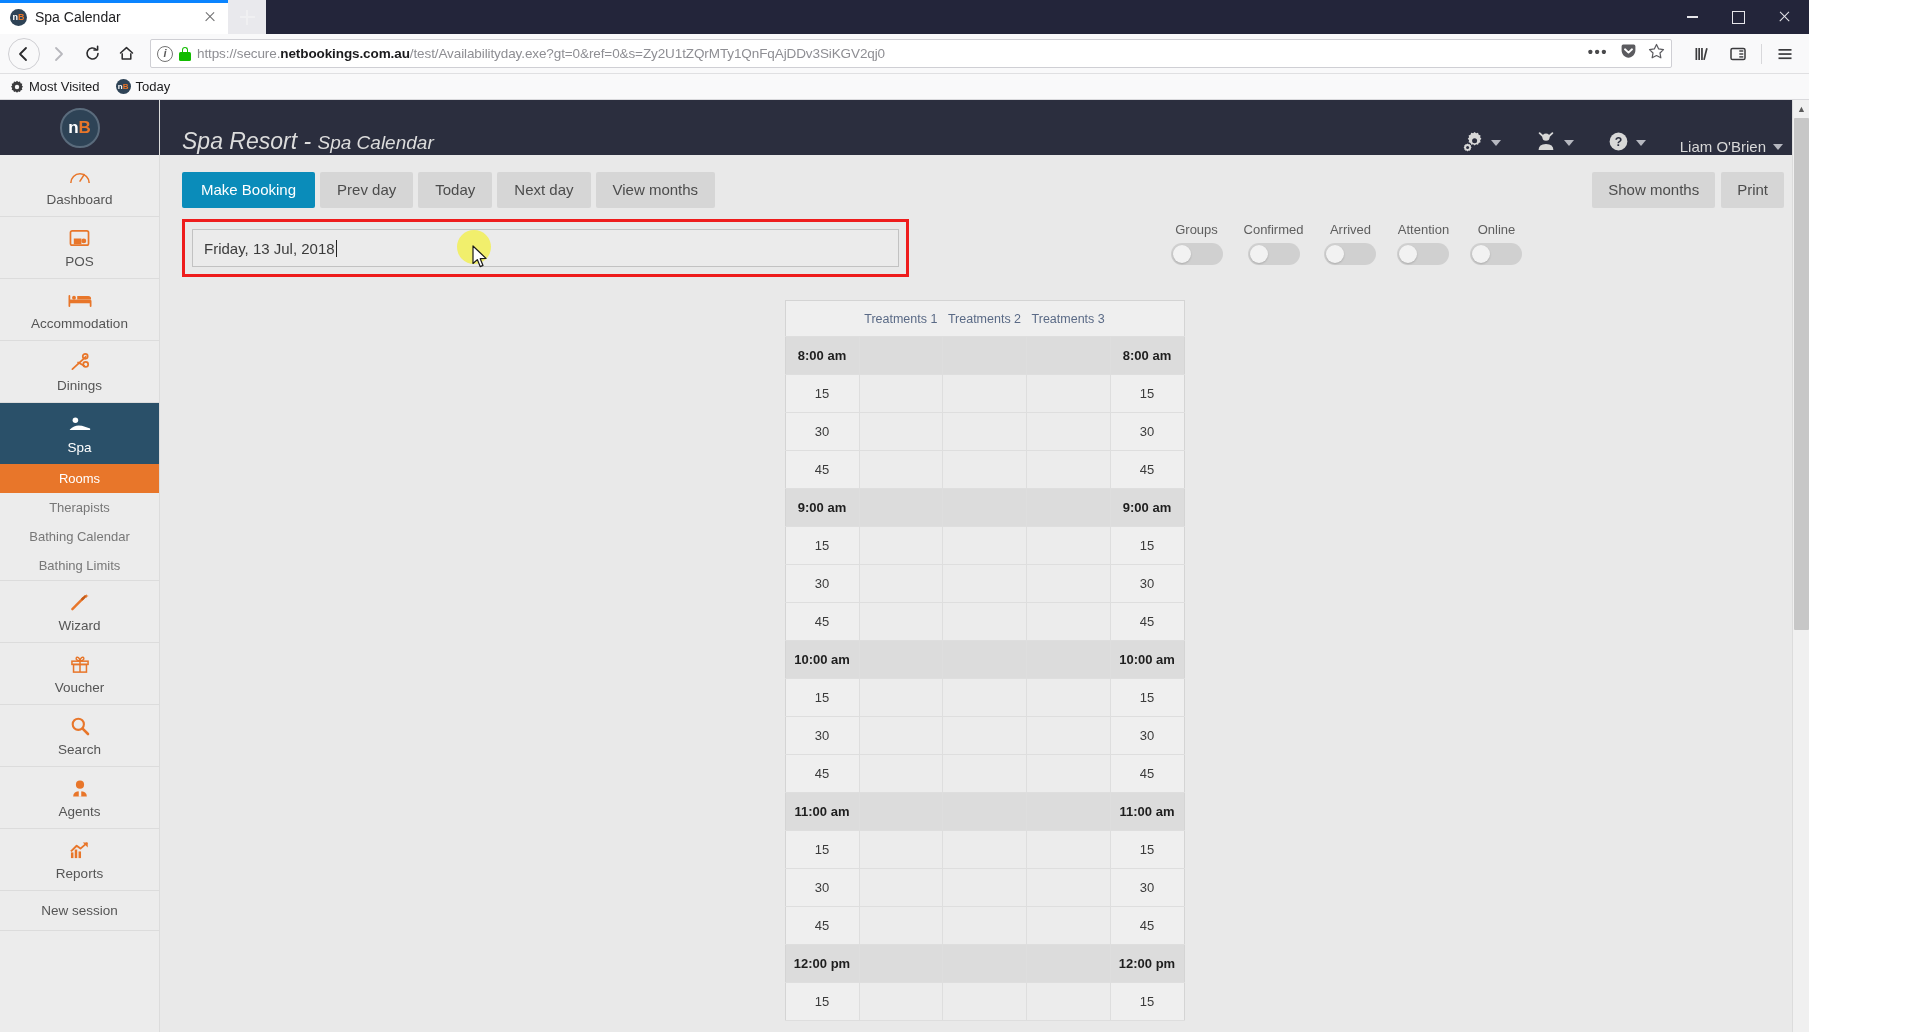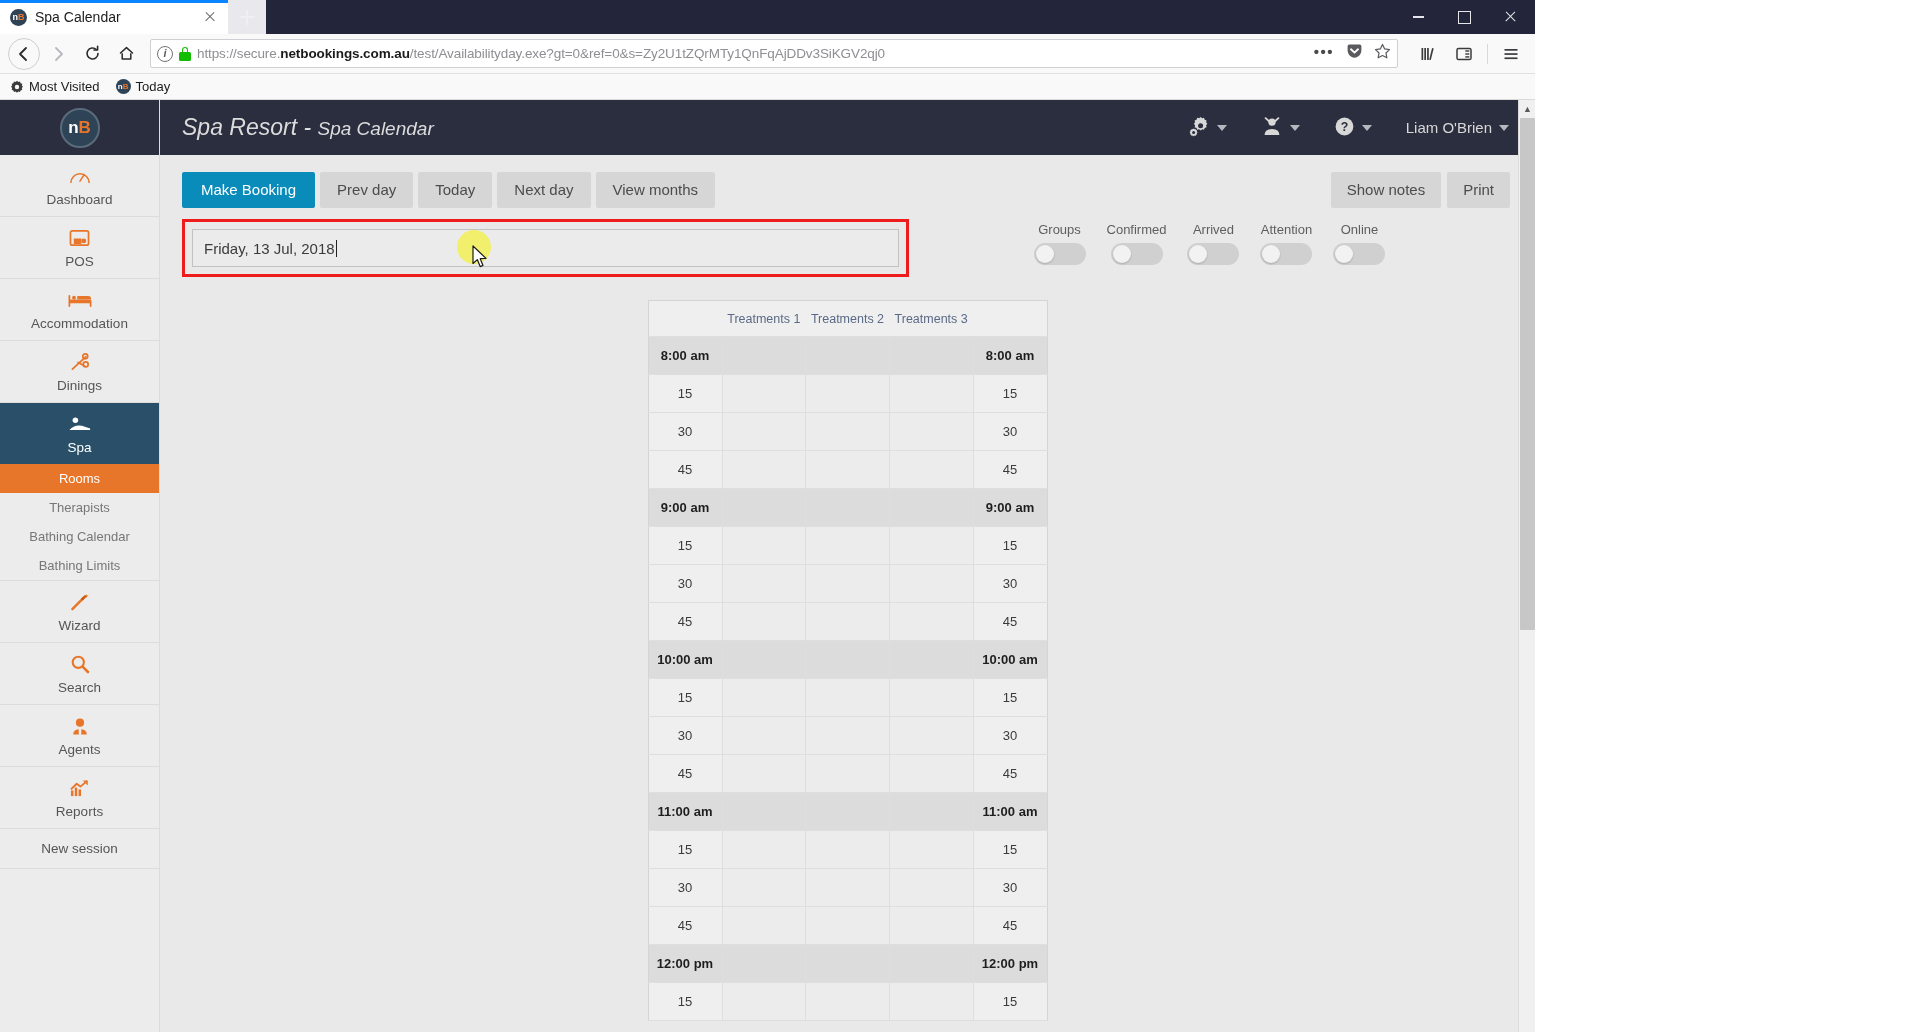--- a/index.html
+++ b/index.html
@@ -4,21 +4,21 @@
 <style>
   * { box-sizing: border-box; margin: 0; padding: 0; }
   html, body {
     width: 1915px; height: 1032px;
     font-family: "Liberation Sans", sans-serif;
     overflow: hidden;
     background: #fff;
   }
 
   
-  #browser { width: 1535px; height: 1032px; display: flex; flex-direction: column; }
+  #browser { width: 1809px; height: 1032px; display: flex; flex-direction: column; }
 
   .tabstrip {
     height: 34px; background: #e9e9ed; display: flex; align-items: flex-end;
     position: relative; border-bottom: 0;
   }
   .tabstrip::before {
     content: ""; position: absolute; left: 0; top: 0; width: 228px; height: 3px;
     background: #0a84ff; z-index: 5;
   }
   .tab {
@@ -191,21 +191,21 @@
   .side-sub.last { border-bottom: 1px solid #dcdcdc; }
   .side-plain {
     text-align: center; font-size: 13.5px; padding: 12px 4px; color: #555;
     border-bottom: 1px solid #dcdcdc;
   }
 
   
   #main { flex: 1 1 auto; display: flex; flex-direction: column; overflow: hidden; }
 
   .topbar {
-    height: 55px; background: #2b2e3e; display: flex; align-items: center;
+    height: 55px; background: #2b2e3e; display: flex; align-items: flex-end;
     padding: 0 26px 0 22px; flex: 0 0 55px;
   }
   .app-title { font-size: 23px; color: #dcdcdc; font-style: italic; font-weight: normal; }
   .app-title .sub { font-size: 19px; }
   .topbar-spacer { flex: 1 1 auto; }
   .tb-item {
     display: flex; align-items: center; gap: 7px; margin-left: 34px;
     color: #d8d8d8; font-size: 15px;
   }
   .caret-down {
@@ -479,20 +479,31 @@
         <span class="ico">
           <svg width="21" height="19" viewBox="0 0 22 20">
               <path d="M3.5 17 L15 5.5" stroke="#e8762a" stroke-width="2.6" stroke-linecap="round"></path>
               <path d="M14 6.5 L17 3.5" stroke="#c65a16" stroke-width="2.6" stroke-linecap="round"></path>
               <path d="M18.5 1 l.6 1.6 1.6 .6 -1.6 .6 -.6 1.6 -.6-1.6 -1.6-.6 1.6-.6 z" fill="#e8762a"></path>
             </svg>
         </span>
         <span>Wizard</span>
       </div>
 
+      <div class="side-item">
+        <span class="ico">
+          <svg width="20" height="19" viewBox="0 0 20 20">
+              <rect x="1.5" y="6.5" width="17" height="3.4" fill="none" stroke="#e8762a" stroke-width="1.6"></rect>
+              <rect x="3.2" y="10" width="13.6" height="8" fill="none" stroke="#e8762a" stroke-width="1.6"></rect>
+              <path d="M10 6.5 V18" stroke="#e8762a" stroke-width="1.6"></path>
+              <path d="M10 6.3 C10 3 7 1.2 6 3.2 5.2 4.9 8 6.3 10 6.3 z M10 6.3 C10 3 13 1.2 14 3.2 14.8 4.9 12 6.3 10 6.3 z" fill="none" stroke="#e8762a" stroke-width="1.5"></path>
+            </svg>
+        </span>
+        <span>Voucher</span>
+      </div>
 
       <div class="side-item">
         <span class="ico">
           <svg width="20" height="20" viewBox="0 0 20 20">
               <circle cx="8.3" cy="8.3" r="5.6" fill="none" stroke="#e8762a" stroke-width="2.1"></circle>
               <path d="M12.6 12.6 L18 18" stroke="#e8762a" stroke-width="2.6" stroke-linecap="round"></path>
             </svg>
         </span>
         <span>Search</span>
       </div>
@@ -575,21 +586,21 @@
 
       <div class="content">
 
         <div class="toolbar-row">
           <button class="btn primary">Make Booking</button>
           <button class="btn">Prev day</button>
           <button class="btn">Today</button>
           <button class="btn">Next day</button>
           <button class="btn">View months</button>
           <div class="toolbar-spacer"></div>
-          <button class="btn right">Show notes</button>
+          <button class="btn right">Show months</button>
           <button class="btn right">Print</button>
         </div>
 
         <div class="date-row">
           <div class="date-outline">
             <div class="date-input">
               <span>Friday, 13 Jul, 2018</span>
                 <span class="caretbar"></span>
             </div>
             <div class="click-dot"></div>

